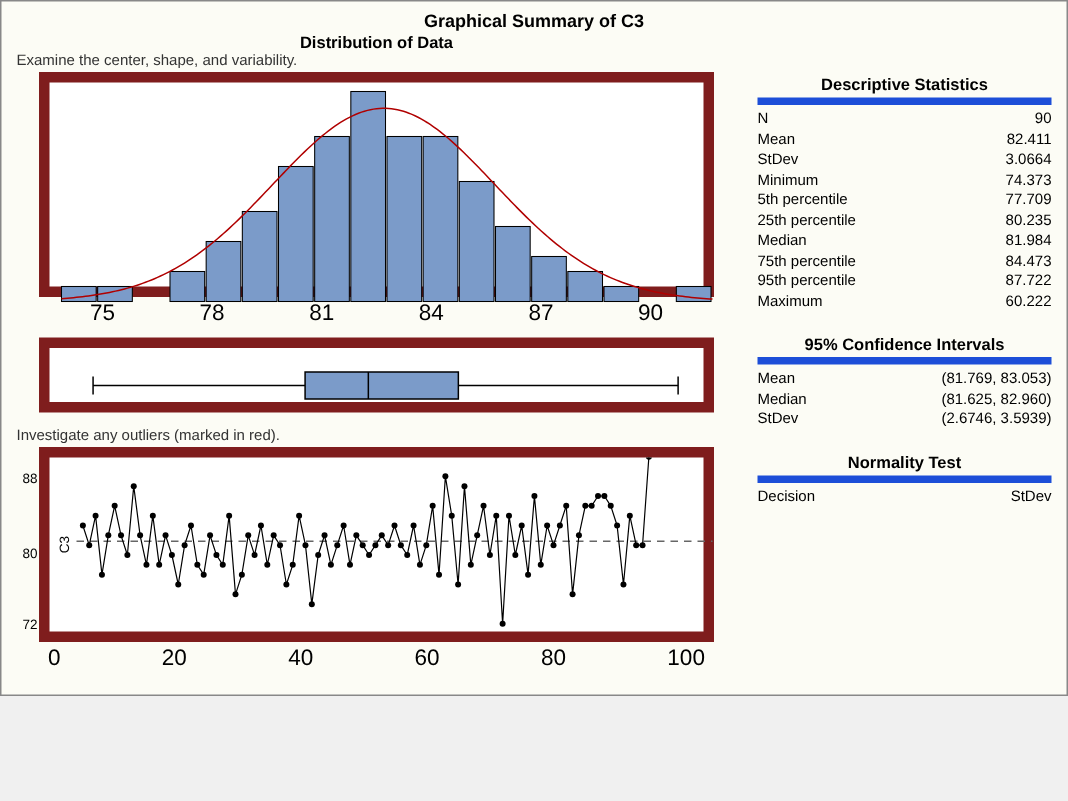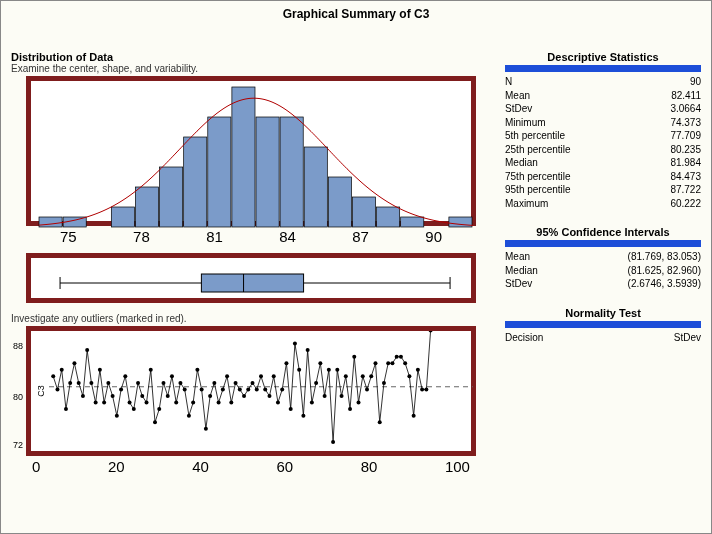--- a/index.html
+++ b/index.html
@@ -5,63 +5,63 @@
   * { box-sizing: border-box; margin: 0; padding: 0; }
   body {
     font-family: Arial, sans-serif;
     background: #f0f0f0;
     width: 712px;
     height: 534px;
     overflow: hidden;
   }
   .window {
     width: 712px;
-    height: 534px;
+    height: 464px;
     background: #fcfcf5;
     border: 1px solid #888;
     position: relative;
   }
   .title-block {
     text-align: center;
     padding: 6px 0 2px 0;
     font-weight: bold;
     font-size: 12px;
     line-height: 1.2;
   }
   .content {
     display: flex;
     padding: 0 10px 8px 10px;
     gap: 14px;
   }
   .left-col { flex: 0 0 480px; }
   .right-col { flex: 1; padding-top: 28px; }
-  .panel-title { font-weight: bold; font-size: 11px; margin-top: 28px; }
+  .panel-title { text-align: center; font-weight: bold; font-size: 11px; }
   .panel-sub { text-align: left; font-size: 10px; color: #333; margin-bottom: 2px; }
   .chart-box {
     background: #fff;
-    border: 5px solid #7f1d1d;
+    border: 7px solid #7f1d1d;
     position: relative;
   }
   .hist-box { height: 150px; width: 450px; margin: 0 auto; }
   .box-row { height: 50px; width: 450px; margin: 8px auto 0; }
   .run-box { height: 130px; width: 450px; margin: 0 auto; }
   .axis-labels {
     display: flex;
     justify-content: space-between;
     font-size: 15px;
     padding: 2px 6px 0 6px;
     width: 450px;
     margin: 0 auto;
   }
   .stats-block { margin-bottom: 16px; }
   .stats-title {
     text-align: center;
     font-weight: bold;
     font-size: 11px;
-    border-bottom: 7px solid #1d4ed8;
+    border-bottom: 5px solid #1d4ed8;
     padding-bottom: 2px;
     margin-bottom: 3px;
   }
   .stat-row {
     display: flex;
     justify-content: space-between;
     font-size: 10px;
     line-height: 1.35;
   }
   .yaxis-label {

